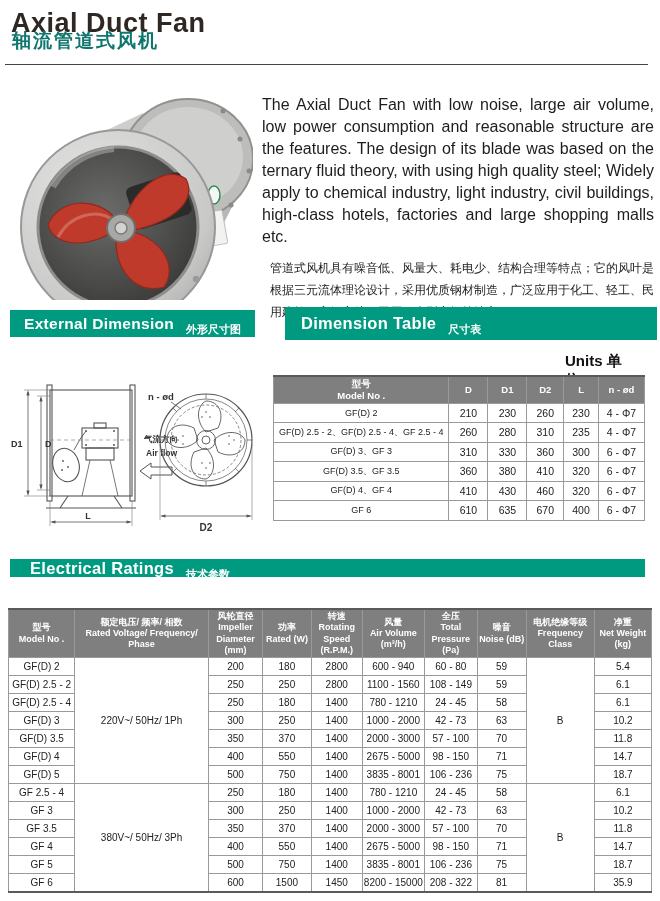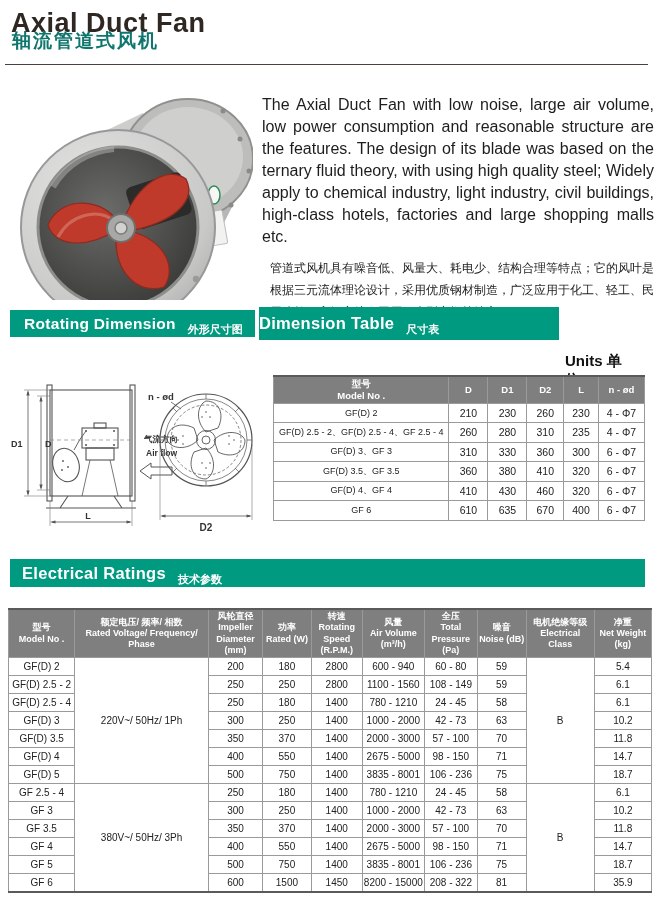--- a/index.html
+++ b/index.html
@@ -19,22 +19,22 @@
   .intro { position:absolute; left:262px; top:94px; width:392px; }
   .intro-en { font-size:16px; line-height:22px; text-align:justify; color:#1d1d1d; }
   .intro-zh { margin-top:9px; font-size:12px; line-height:22px; text-align:justify; font-weight:400; color:#1d1d1d;margin-left:8px; }
 
   
   .banner { position:absolute; background:#009a80; color:#fff; display:flex; align-items:center; }
   .banner .en { font-size:16.5px; font-weight:600; letter-spacing:0.3px; }
   .banner .zh { font-size:11px; font-weight:600; margin-left:12px; margin-top:12px; }
   .banner-ext  { left:10px;  top:310px; width:245px; height:27px; padding-left:14px; }
   .banner-ext .en { font-size:15.5px; }
-  .banner-dim  { left:259px; top:307px; width:300px; height:33px; }
-  .banner-elec { left:10px;  top:559px; width:635px; height:28px; padding-left:12px; }
+  .banner-dim  { left:285px; top:307px; width:372px; height:33px; padding-left:16px; }
+  .banner-elec { left:10px;  top:559px; width:635px; height:18px; padding-left:20px; }
 
   .units { position:absolute; left:565px; top:352px; font-size:15px; font-weight:bold; color:#111; }
 
   
   .diagram { position:absolute; left:10px; top:368px; width:252px; height:174px; }
   .diagram text { font-family:"Liberation Sans", sans-serif; fill:#333; }
 
   
   table { border-collapse:collapse; table-layout:fixed; }
   th,td { border:1px solid #9a9a9a; text-align:center; vertical-align:middle; overflow:hidden; }
@@ -115,21 +115,21 @@
     <circle cx="103" cy="141" r="14" fill="#a8a8a6" stroke="#6f6f6d" stroke-width="2"></circle>
     <circle cx="103" cy="141" r="6" fill="#d2d2d0" stroke="#7c7c7a" stroke-width="1.5"></circle>
   </svg>
 
   <div class="intro">
     <p class="intro-en">The Axial Duct Fan with low noise, large air volume, low power consumption and reasonable structure are the features. The design of its blade was based on the ternary fluid theory, with using high quality steel; Widely apply to chemical industry, light industry, civil buildings, high-class hotels, factories and large shopping malls etc.</p>
     <p class="intro-zh">管道式风机具有噪音低、风量大、耗电少、结构合理等特点；它的风叶是根据三元流体理论设计，采用优质钢材制造，广泛应用于化工、轻工、民用建筑、高级宾馆、工厂、大型商场等地方。</p>
   </div>
 
   <div class="banner banner-ext">
-    <span class="en">Rotating Dimension</span>
+    <span class="en">External Dimension</span>
     <span class="zh">外形尺寸图</span>
   </div>
   <div class="banner banner-dim">
     <span class="en">Dimension Table</span>
     <span class="zh">尺寸表</span>
   </div>
   <div class="units">Units 单位:mm</div>
 
   <svg class="diagram" viewBox="0 0 252 174">
     <g stroke="#555" stroke-width="1.1" fill="none">
@@ -348,21 +348,21 @@
         <th>
             <span class="hdr-zh">全压</span>
             <span class="hdr-en">Total Pressure (Pa)</span>
           </th>
         <th>
             <span class="hdr-zh">噪音</span>
             <span class="hdr-en">Noise (dB)</span>
           </th>
         <th>
             <span class="hdr-zh">电机绝缘等级</span>
-            <span class="hdr-en">Electrical Class</span>
+            <span class="hdr-en">Frequency Class</span>
           </th>
         <th>
             <span class="hdr-zh">净重</span>
             <span class="hdr-en">Net Weight (kg)</span>
           </th>
       </tr>
     </thead>
     <tbody>
 
       <tr>

